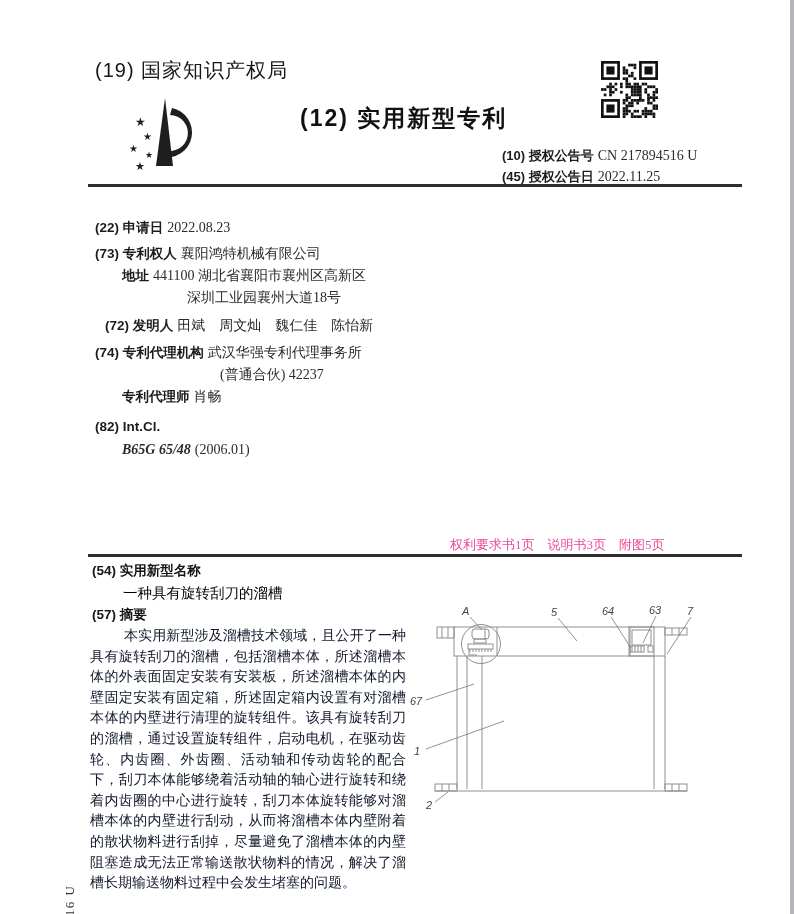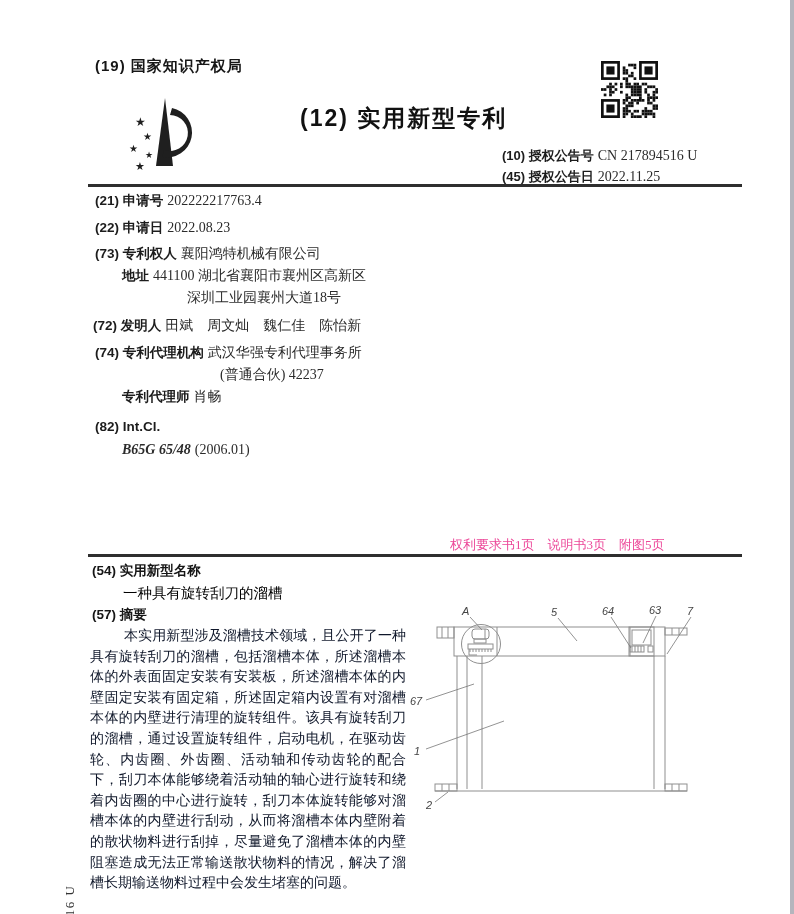--- a/index.html
+++ b/index.html
@@ -2,22 +2,22 @@
 <html><head>
 <meta charset="utf-8">
 <style>
   html,body{margin:0;padding:0;background:#ffffff;}
   .page{position:relative;width:794px;height:914px;background:#fff;overflow:hidden;
         font-family:"Liberation Serif",serif;color:#222;}
   .edge-strip{position:absolute;right:0;top:0;width:4px;height:100%;background:#b5b5bd;}
   .abs{position:absolute;white-space:nowrap;}
   .lbl{font-family:"Liberation Sans",sans-serif;font-weight:600;font-size:13.5px;color:#1c1c1c;}
   .val{font-family:"Liberation Serif",serif;font-size:14px;color:#2b2b2b;}
-  .office{left:95px;top:57px;font-family:"Liberation Sans",sans-serif;font-weight:700;
-          font-size:15px;letter-spacing:1px;color:#161616;}
+  .office{left:95px;top:57px;font-family:"Liberation Sans",sans-serif;font-weight:400;
+          font-size:20px;letter-spacing:1px;color:#161616;}
   .doctype{left:300px;top:103px;font-family:"Liberation Sans",sans-serif;font-weight:600;
            font-size:23px;letter-spacing:2px;color:#111;}
   .pubrow{left:502px;white-space:nowrap;}
   .pubrow .lbl{font-size:13px;}
   .rule{position:absolute;left:88px;width:654px;height:2.5px;background:#2e2e2e;}
   .pagesinfo{left:450px;top:536px;font-size:13px;color:#ec4899;}
   .sec-label{font-family:"Liberation Sans",sans-serif;font-weight:600;font-size:13.5px;color:#161616;}
   .title-line{left:123px;top:584px;font-size:14.5px;color:#000000;}
   .abstract{position:absolute;left:90px;top:626px;width:316px;font-size:14px;line-height:20.6px;
             text-align:justify;text-indent:34px;color:#0f172a;white-space:normal;}
@@ -192,40 +192,36 @@
     <span class="lbl">(10) 授权公告号</span>
     <span class="val">CN 217894516 U</span>
   </div>
   <div class="abs pubrow" style="top:167px;">
     <span class="lbl">(45) 授权公告日</span>
     <span class="val">2022.11.25</span>
   </div>
 
   <div class="rule" style="top:184px;"></div>
 
-  <div class="abs" style="left:95px;top:191px;">
-    <span class="lbl">(21) 申请号</span>
-    <span class="val">202222217763.4</span>
-  </div>
   <div class="abs" style="left:95px;top:218px;">
     <span class="lbl">(22) 申请日</span>
     <span class="val">2022.08.23</span>
   </div>
   <div class="abs" style="left:95px;top:244px;">
     <span class="lbl">(73) 专利权人</span>
     <span class="val">襄阳鸿特机械有限公司</span>
   </div>
   <div class="abs" style="left:122px;top:266px;">
     <span class="lbl">地址</span>
     <span class="val">441100 湖北省襄阳市襄州区高新区</span>
   </div>
   <div class="abs" style="left:187px;top:288px;">
     <span class="val">深圳工业园襄州大道18号</span>
   </div>
-  <div class="abs" style="left:93px;top:316px;">
+  <div class="abs" style="left:105px;top:316px;">
     <span class="lbl">(72) 发明人</span>
     <span class="val">田斌　周文灿　魏仁佳　陈怡新</span>
   </div>
   <div class="abs" style="left:95px;top:343px;">
     <span class="lbl">(74) 专利代理机构</span>
     <span class="val">武汉华强专利代理事务所</span>
   </div>
   <div class="abs" style="left:220px;top:365px;">
     <span class="val">(普通合伙) 42237</span>
   </div>

